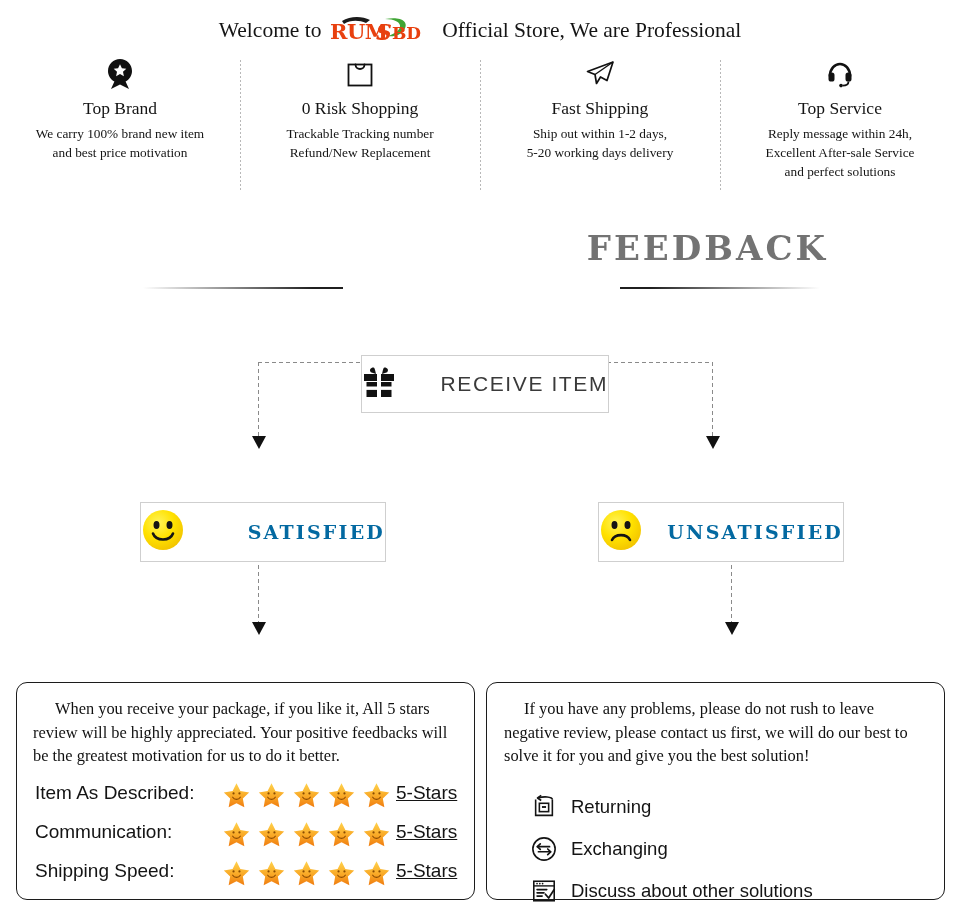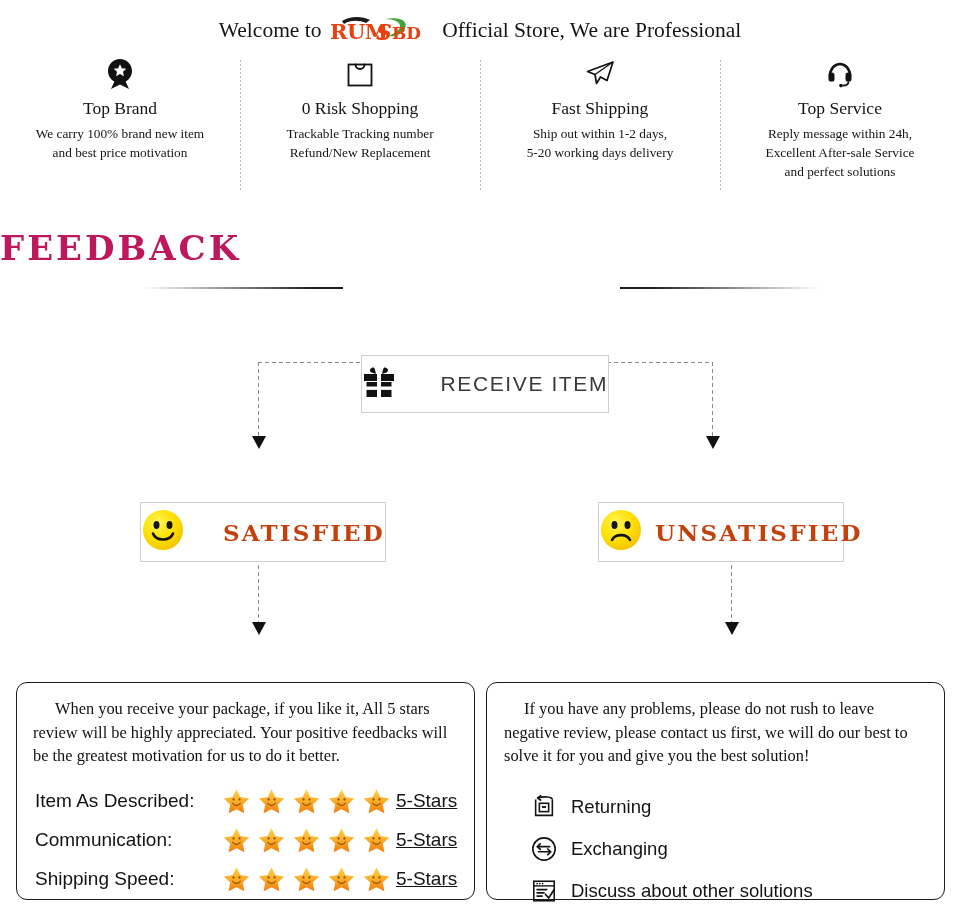--- a/index.html
+++ b/index.html
@@ -87,26 +87,26 @@
     font-size: 13.3px;
     color: #141414;
     line-height: 19px;
   }
 
   
   .feedback-title {
     position: absolute;
     left: 0; top: 226px;
     width: 828px;
-    text-align: left;
+    text-align: right;
     font-family: "DejaVu Serif", serif;
     font-weight: bold;
     font-size: 34px;
     letter-spacing: 3px;
-    color: #be185d;
+    color: #737373;
     line-height: 44px;
   }
 
   .rule {
     position: absolute;
     top: 287px;
     height: 2px;
   }
   .rule.left  { left: 143px; width: 200px;
     background: linear-gradient(to right, rgba(30,30,30,0) 0%, #1f1f1f 85%, #1f1f1f 100%); }
@@ -131,23 +131,23 @@
   .receive-label {
     font-family: "Liberation Sans", sans-serif;
     font-size: 21px;
     letter-spacing: 1.6px;
     color: #3a3a3a;
     white-space: nowrap;
   }
   .flow-label-blue {
     font-family: "DejaVu Serif", serif;
     font-weight: bold;
-    font-size: 23px;
+    font-size: 19px;
     letter-spacing: 2.2px;
-    color: #c2410c;
+    color: #0369a1;
     white-space: nowrap;
   }
 
   
   .dash-h, .dash-v { position: absolute; }
   .dash-h {
     height: 1px;
     background-image: linear-gradient(to right, #8a8a8a 55%, rgba(255,255,255,0) 0%);
     background-size: 7px 1px;
     background-repeat: repeat-x;
@@ -184,21 +184,20 @@
     color: #111111;
     text-indent: 22px;
     padding: 14px 16px 0 16px;
   }
   .panel-right .panel-para { text-indent: 20px; padding: 14px 12px 0 17px; }
 
   
   .ratings { padding: 14px 0 0 18px; }
   .rating-row {
     display: flex;
-    align-items: center;
     height: 39px;
   }
   .rating-label {
     font-family: "Liberation Sans", sans-serif;
     font-size: 19px;
     color: #141414;
     width: 188px;
     white-space: nowrap;
   }
   .stars { display: flex; gap: 8px; margin-right: 6px; }

